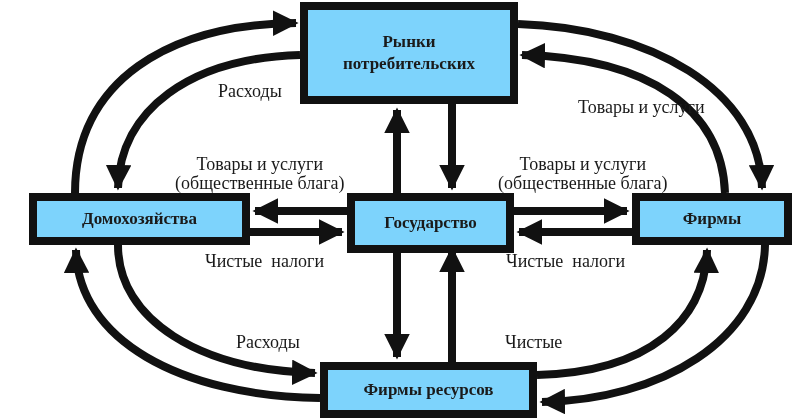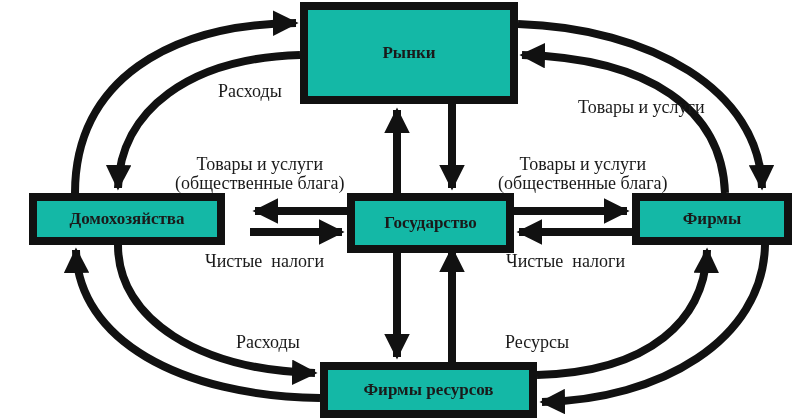--- a/index.html
+++ b/index.html
@@ -1,19 +1,19 @@
 <!DOCTYPE html>
 <html><head>
 <meta charset="utf-8">
 <style>
   html, body { margin:0; padding:0; background:#ffffff; }
   body { width:798px; height:420px; position:relative; overflow:hidden;
          font-family:"Liberation Serif", "DejaVu Serif", serif; color:#1a1a1a; }
   svg.links { position:absolute; left:0; top:0; width:798px; height:420px; }
-  .box { position:absolute; box-sizing:border-box; border:8px solid #111; background:#14b8a6;
+  .box { position:absolute; box-sizing:border-box; border:8px solid #111; background:#7dd3fc;
          display:flex; align-items:center; justify-content:center; text-align:center;
          font-weight:bold; font-size:17px; line-height:22px; }
   .lbl { position:absolute; font-weight:normal; font-size:18px; line-height:19px; white-space:nowrap; text-align:center; }
 </style>
 </head>
 <body>
 
 <svg class="links" viewBox="0 0 798 420">
   <defs>
     <marker id="ah" viewBox="0 0 10 10" refX="9" refY="5" markerWidth="3.2" markerHeight="3.2" orient="auto" markerUnits="strokeWidth">
@@ -47,23 +47,24 @@
     <path d="M320,398 C180,396 78,340 76,250" marker-end="url(#ah)"></path>
 
     <path d="M765,245 C763,340 660,400 542,402" marker-end="url(#ah)"></path>
 
     <path d="M537,375 C650,372 705,320 707,250" marker-end="url(#ah)"></path>
   </g>
 </svg>
 
 <div class="box" style="left:300px; top:2px; width:218px; height:102px; flex-direction:column;">
   <span>Рынки</span>
+  <span>потребительских</span>
 </div>
 
-<div class="box" style="left:29px; top:193px; width:196px; height:52px;">
+<div class="box" style="left:29px; top:193px; width:221px; height:52px;">
   <span>Домохозяйства</span>
 </div>
 
 <div class="box" style="left:347px; top:193px; width:167px; height:60px;">
   <span>Государство</span>
 </div>
 
 <div class="box" style="left:632px; top:193px; width:160px; height:52px;font-family:Liberation Serif, serif;">
   <span>Фирмы</span>
 </div>
@@ -81,13 +82,13 @@
 </div>
 <div class="lbl" style="left:498px; top:155px;">
   <div>Товары и услуги</div>
   <div>(общественные блага)</div>
 </div>
 
 <div class="lbl" style="left:205px; top:252px; white-space:pre;">Чистые  налоги</div>
 <div class="lbl" style="left:506px; top:252px; white-space:pre;">Чистые  налоги</div>
 
 <div class="lbl" style="left:236px; top:333px;">Расходы</div>
-<div class="lbl" style="left:505px; top:333px;">Ресурсы</div>
+<div class="lbl" style="left:505px; top:333px;">Чистые</div>
 
 </body></html>

